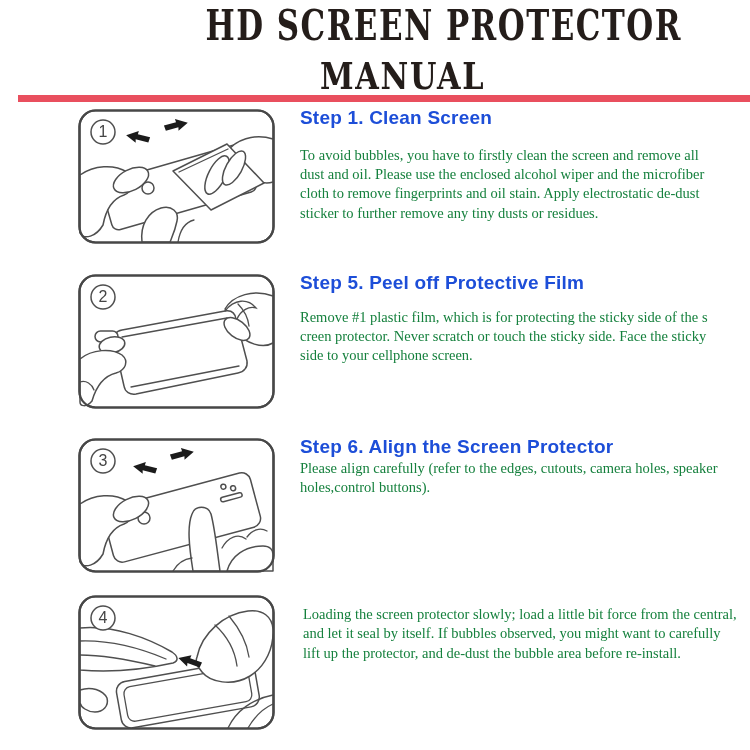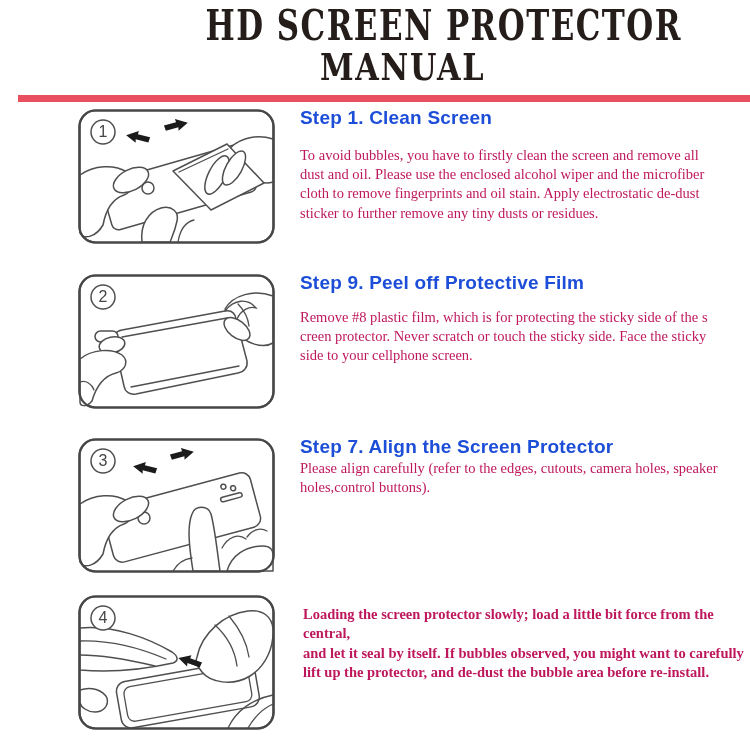--- a/index.html
+++ b/index.html
@@ -3,38 +3,38 @@
 <meta charset="utf-8">
 <style>
   html,body{margin:0;padding:0;}
   body{width:750px;height:750px;background:#ffffff;position:relative;
        font-family:"Liberation Sans",sans-serif;overflow:hidden;}
   .page{position:absolute;inset:0;}
 
   
   .title-line{position:absolute;left:0;width:750px;text-align:center;white-space:nowrap;}
   .title-line-1{top:2px;padding-left:7px;}
-  .title-line-2{top:47px;}
+  .title-line-2{top:56px;}
   .title-line-1 span{display:inline-block;margin-left:106px;transform:scaleX(0.72);
        font:700 43px/1.1 "DejaVu Serif",serif;letter-spacing:2px;color:#241d1a;}
   .title-line-2 span{display:inline-block;margin-left:56px;transform:scaleX(0.82);
        font:700 37px/1.1 "DejaVu Serif",serif;letter-spacing:2px;color:#241d1a;}
   .divider{position:absolute;top:95px;left:18px;width:732px;height:7px;background:#E94F5E;}
 
   
   .step{position:absolute;left:0;width:750px;}
   #step-1{top:109px;} #step-2{top:274px;} #step-3{top:438px;} #step-4{top:595px;}
   .illus{position:absolute;left:78px;top:0;}
   .copy{position:absolute;left:300px;top:-3px;width:448px;}
   .copy h2{margin:0;font:700 19px/1.25 "Liberation Sans",sans-serif;color:#1d4ed8;letter-spacing:.2px;}
-  .copy p{font:14.5px/19.3px "Liberation Serif",serif;color:#be185d;white-space:pre-line;margin:0;}
+  .copy p{font:14.5px/19.3px "Liberation Serif",serif;color:#15803d;white-space:pre-line;margin:0;}
   #step-1 .copy p{margin-top:16px;}
   #step-2 .copy p{margin-top:13px;}
   #step-3 .copy p{}
-  #step-4 .copy p{margin-top:13px;padding-left:3px;font-weight:bold;}
+  #step-4 .copy p{margin-top:13px;padding-left:3px;}
 
   
   .frame{fill:#ffffff;stroke:#474747;stroke-width:2.2;}
   .frame-top{fill:none;stroke:#474747;stroke-width:2.2;}
   .wf{fill:#ffffff;stroke:#4f4f4f;stroke-width:1.5;stroke-linejoin:round;}
   .ln{fill:none;stroke:#4f4f4f;stroke-width:1.3;stroke-linecap:round;}
   .arw path{fill:#1b1b1b;stroke:none;}
   .numc{fill:#ffffff;stroke:#4f4f4f;stroke-width:1.5;}
   .numt{fill:#454545;font:400 16px "Liberation Sans",sans-serif;text-anchor:middle;}
 </style>
@@ -102,22 +102,22 @@
         <rect class="wf" x="17" y="57" width="23" height="11" rx="5.5"></rect>
         <ellipse class="wf" cx="34" cy="71" rx="13" ry="8" transform="rotate(-12 34 71)"></ellipse>
         <path class="wf" d="M2 85 C14 75 34 74 44 81 C51 87 48 96 38 99 C26 102 18 113 14 127 C8 134 2 132 2 128 Z"></path>
         <path class="ln" d="M2 108 C8 106 14 110 16 116"></path>
         <rect class="frame-top" x="1.5" y="1.5" width="194" height="132" rx="16"></rect>
         <circle class="numc" cx="25" cy="23" r="12"></circle>
         <text class="numt" x="25" y="28">2</text>
       </svg>
     </figure>
     <div class="copy">
-      <h2>Step 9. Peel off Protective Film</h2>
-      <p>Remove #8 plastic film, which is for protecting the sticky side of the s
+      <h2>Step 5. Peel off Protective Film</h2>
+      <p>Remove #1 plastic film, which is for protecting the sticky side of the s
 creen protector. Never scratch or touch the sticky side. Face the sticky
 side to your cellphone screen.</p>
     </div>
   </section>
 
   <section class="step" id="step-3">
     <figure class="illus" style="margin:0">
       <svg width="197" height="135" viewBox="0 0 197 135">
         <rect class="frame" x="1.5" y="1.5" width="194" height="132" rx="16"></rect>
         <g transform="rotate(-15 102 80)">
@@ -139,21 +139,21 @@
         </g>
         <g class="arw">
           <path d="M0 4.5 L12.5 3.2 L12 0 L24 5.8 L13.5 12 L14 8.6 L1 10 Z" transform="translate(92 10) rotate(-10 12 6)"></path>
         </g>
         <rect class="frame-top" x="1.5" y="1.5" width="194" height="132" rx="16"></rect>
         <circle class="numc" cx="25" cy="23" r="12"></circle>
         <text class="numt" x="25" y="28">3</text>
       </svg>
     </figure>
     <div class="copy">
-      <h2>Step 7. Align the Screen Protector</h2>
+      <h2>Step 6. Align the Screen Protector</h2>
       <p>Please align carefully (refer to the edges, cutouts, camera holes, speaker
 holes,control buttons).</p>
     </div>
   </section>
 
   <section class="step" id="step-4">
     <figure class="illus" style="margin:0">
       <svg width="197" height="135" viewBox="0 0 197 135">
         <rect class="frame" x="1.5" y="1.5" width="194" height="132" rx="16"></rect>
         <g transform="rotate(-10 108 100)">

